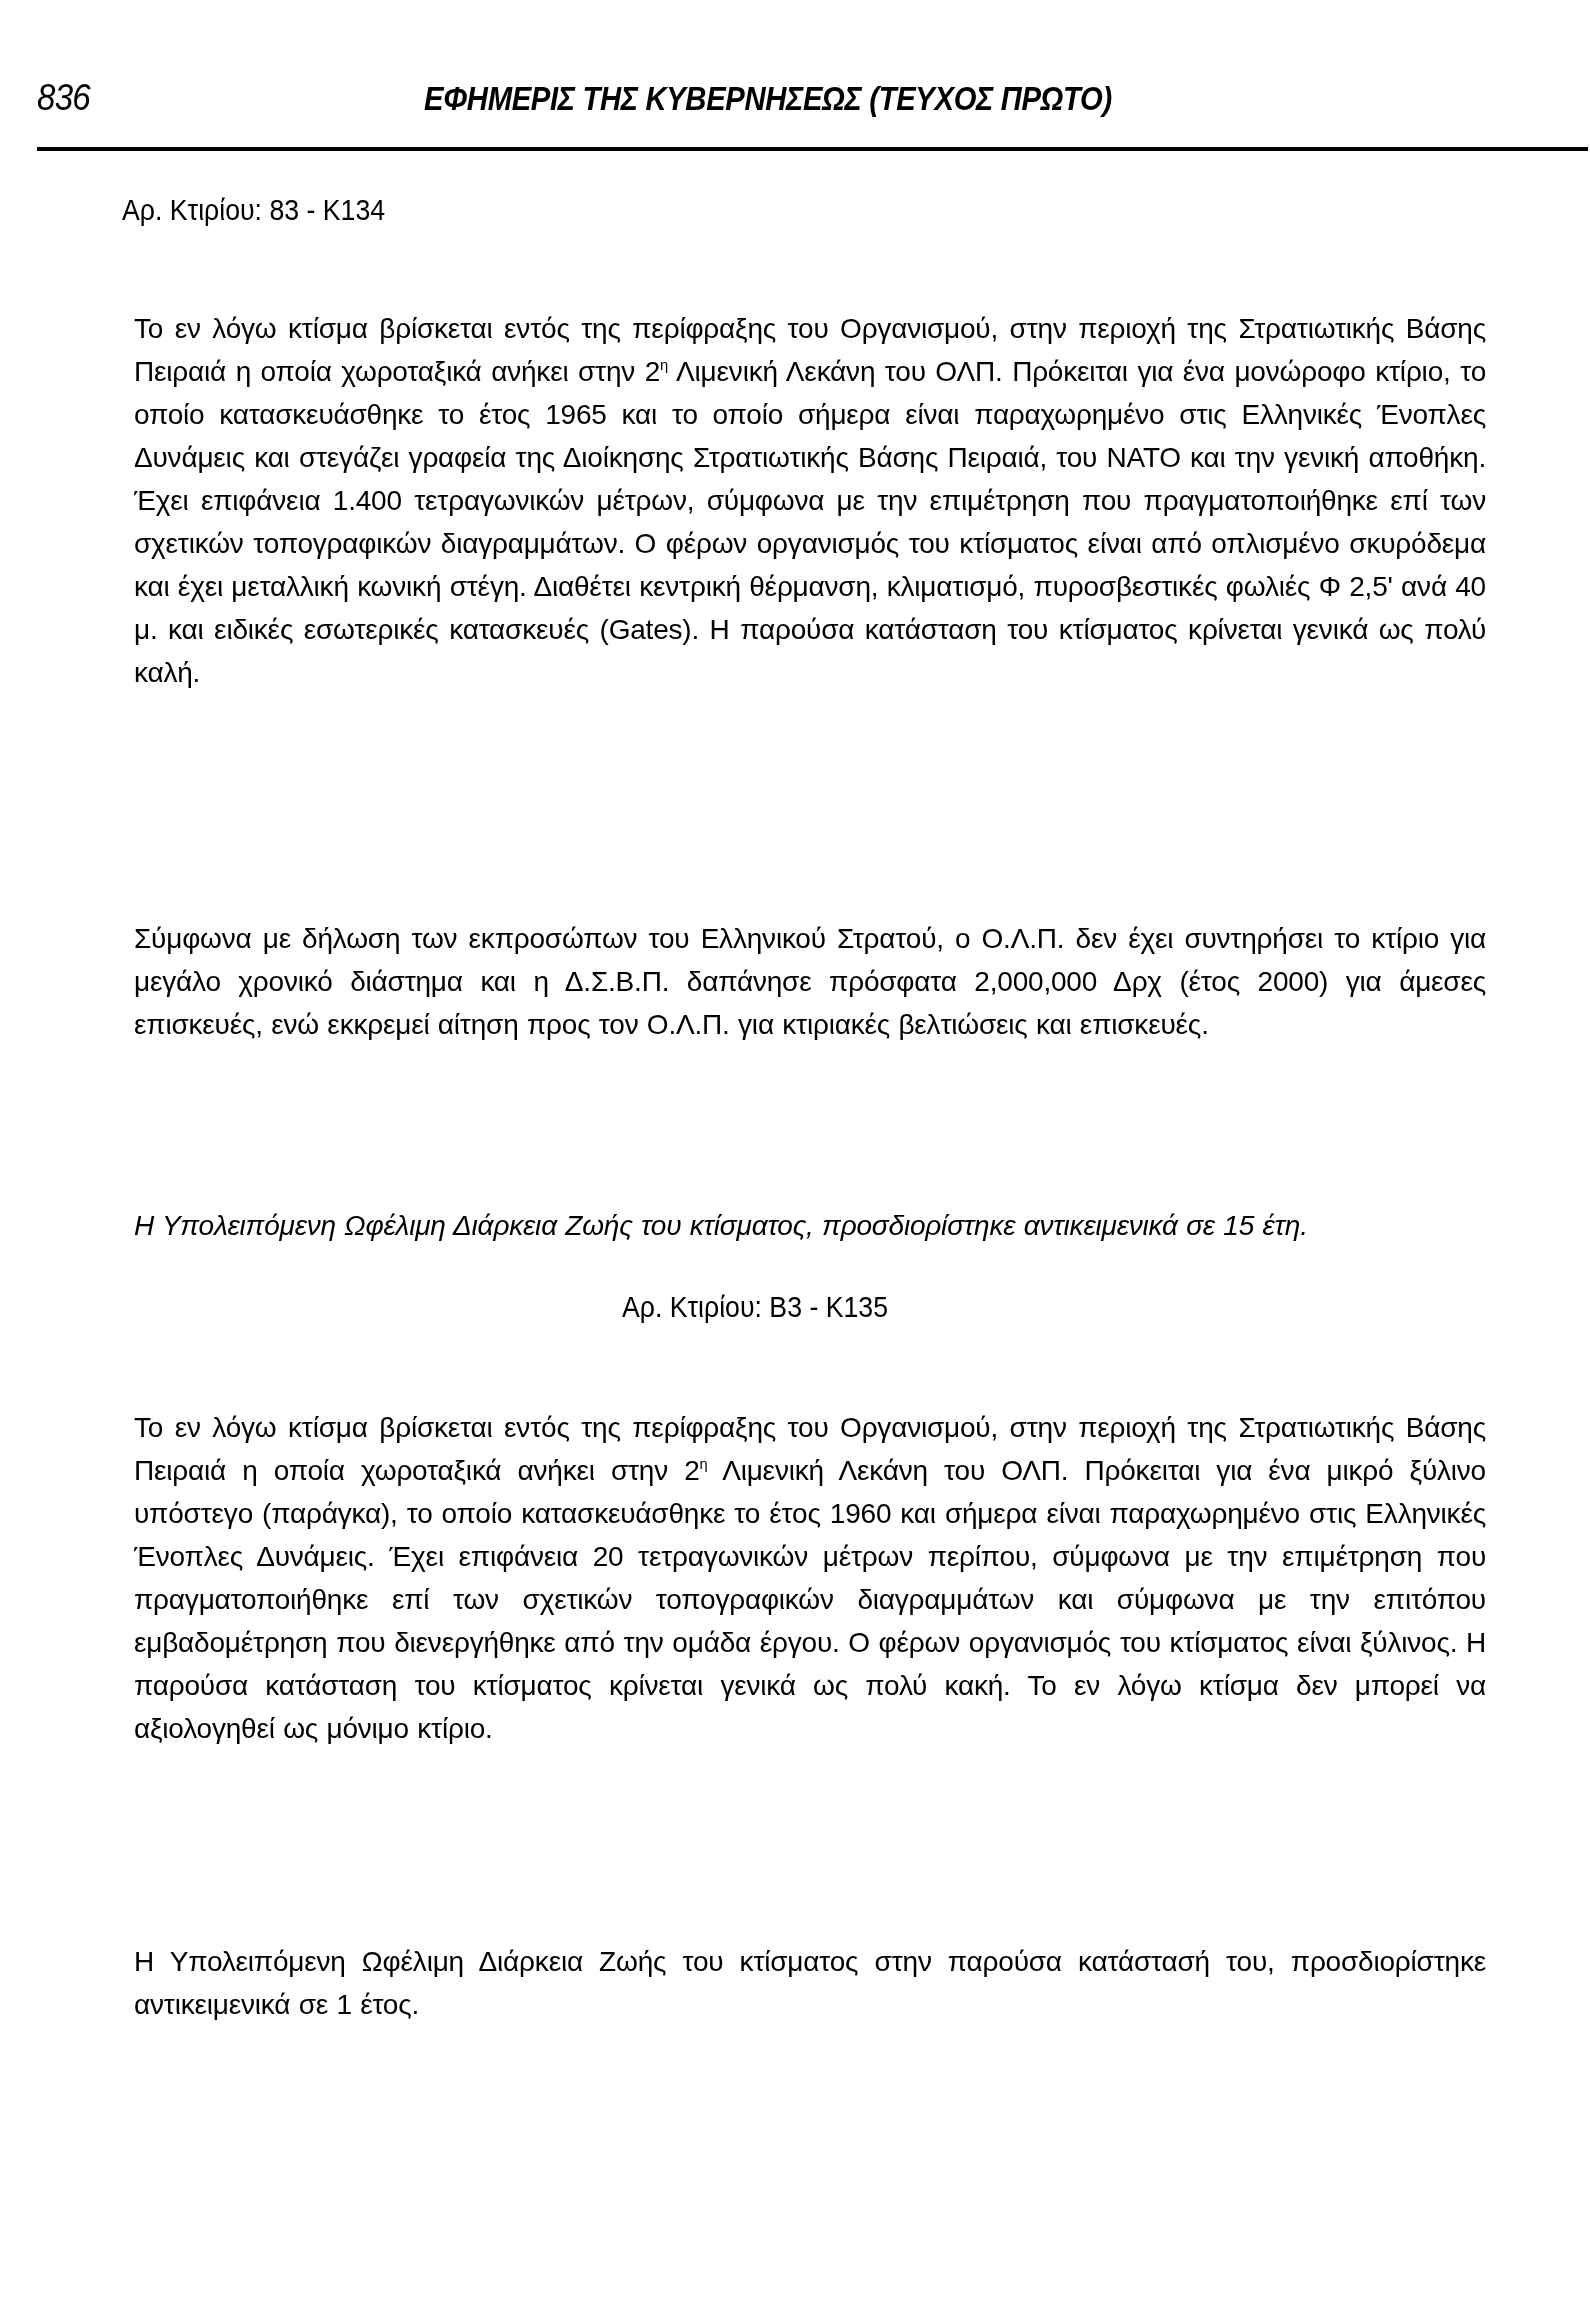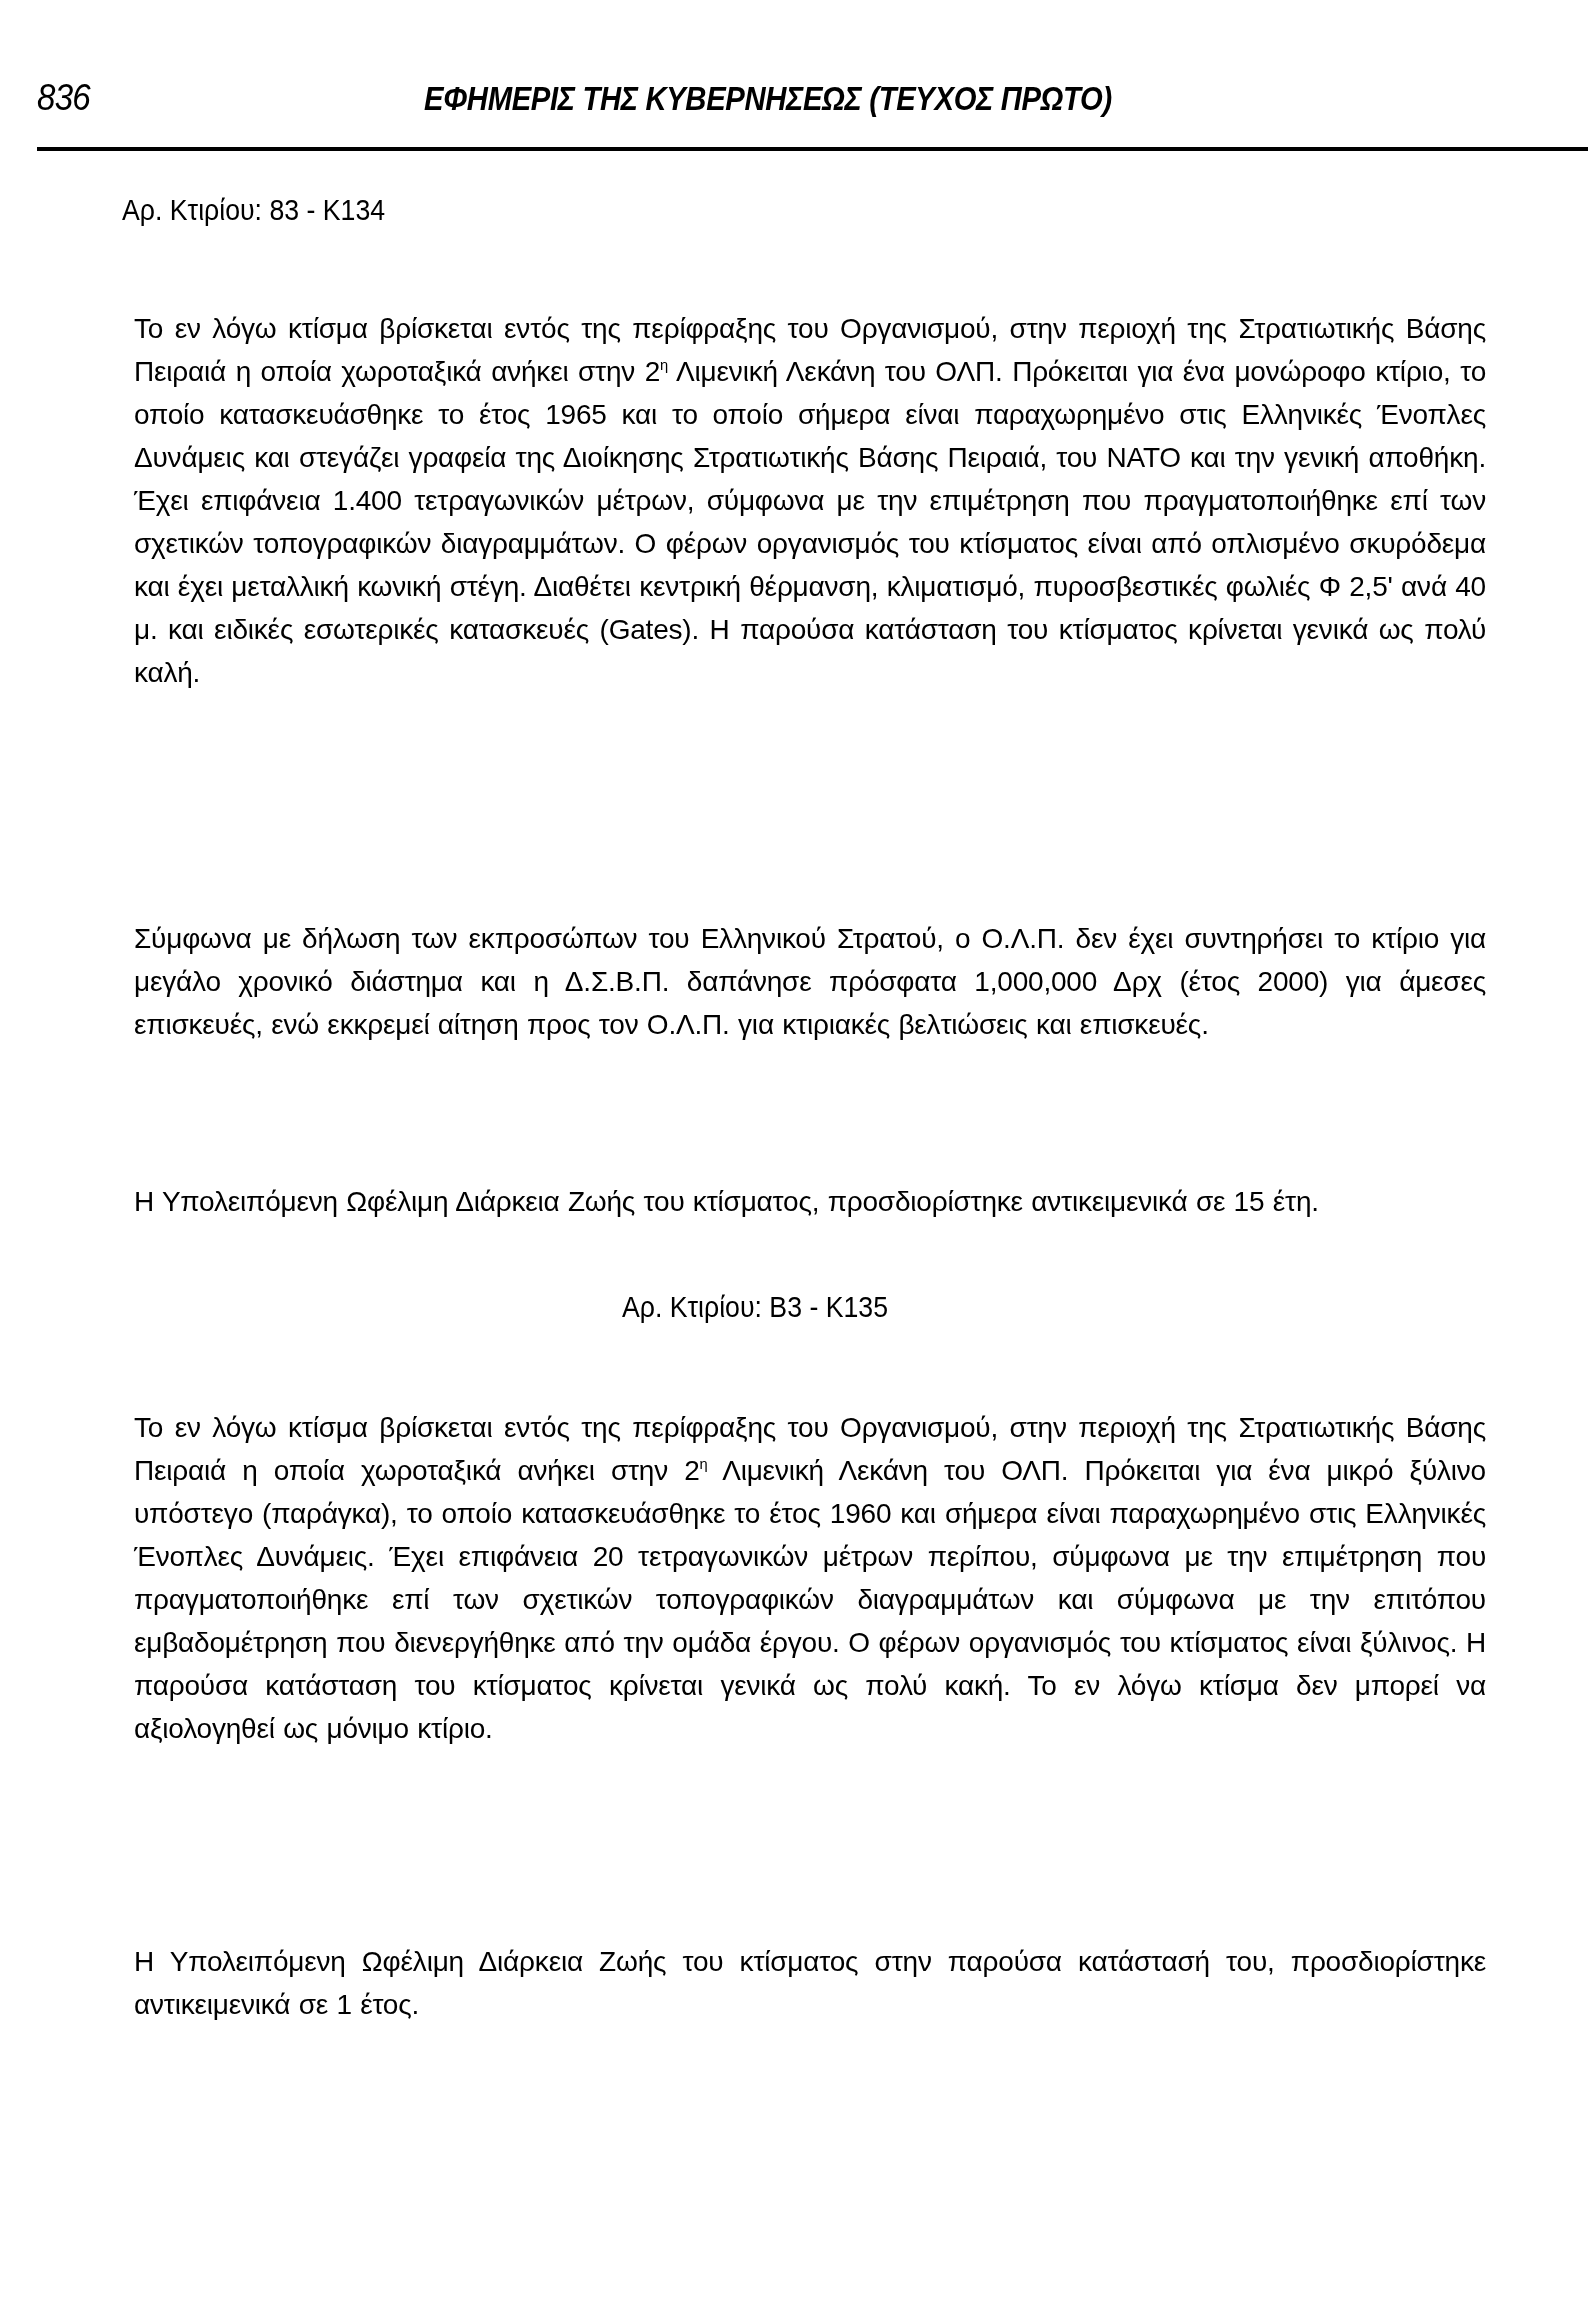--- a/index.html
+++ b/index.html
@@ -104,24 +104,24 @@
 
   <div class="block" style="top:189px;">
     <div class="building-heading">Αρ. Κτιρίου: 83 - Κ134</div>
   </div>
 
   <div class="block" style="top:295px;">
     <p class="para"><span>Το εν λόγω κτίσμα βρίσκεται εντός της περίφραξης του Οργανισμού, στην περιοχή της Στρατιωτικής Βάσης Πειραιά η οποία χωροταξικά ανήκει στην 2</span><sup class="ord">η</sup><span> Λιμενική Λεκάνη του ΟΛΠ. Πρόκειται για ένα μονώροφο κτίριο, το οποίο κατασκευάσθηκε το έτος 1965 και το οποίο σήμερα είναι παραχωρημένο στις Ελληνικές Ένοπλες Δυνάμεις και στεγάζει γραφεία της Διοίκησης Στρατιωτικής Βάσης Πειραιά, του ΝΑΤΟ και την γενική αποθήκη. Έχει επιφάνεια 1.400 τετραγωνικών μέτρων, σύμφωνα με την επιμέτρηση που πραγματοποιήθηκε επί των σχετικών τοπογραφικών διαγραμμάτων. Ο φέρων οργανισμός του κτίσματος είναι από οπλισμένο σκυρόδεμα και έχει μεταλλική κωνική στέγη. Διαθέτει κεντρική θέρμανση, κλιματισμό, πυροσβεστικές φωλιές Φ 2,5' ανά 40 μ. και ειδικές εσωτερικές κατασκευές (Gates). Η παρούσα κατάσταση του κτίσματος κρίνεται γενικά ως πολύ καλή.</span></p>
   </div>
 
   <div class="block" style="top:905px;">
-    <p class="para">Σύμφωνα με δήλωση των εκπροσώπων του Ελληνικού Στρατού, ο Ο.Λ.Π. δεν έχει συντηρήσει το κτίριο για μεγάλο χρονικό διάστημα και η Δ.Σ.Β.Π. δαπάνησε πρόσφατα 1,000,000 Δρχ (έτος 2000) για άμεσες επισκευές, ενώ εκκρεμεί αίτηση προς τον Ο.Λ.Π. για κτιριακές βελτιώσεις και επισκευές.</p>
+    <p class="para">Σύμφωνα με δήλωση των εκπροσώπων του Ελληνικού Στρατού, ο Ο.Λ.Π. δεν έχει συντηρήσει το κτίριο για μεγάλο χρονικό διάστημα και η Δ.Σ.Β.Π. δαπάνησε πρόσφατα 2,000,000 Δρχ (έτος 2000) για άμεσες επισκευές, ενώ εκκρεμεί αίτηση προς τον Ο.Λ.Π. για κτιριακές βελτιώσεις και επισκευές.</p>
   </div>
 
-  <div class="block" style="top:1168px;">
+  <div class="block" style="top:1192px;font-style:italic;">
     <p class="para nojustify">Η Υπολειπόμενη Ωφέλιμη Διάρκεια Ζωής του κτίσματος, προσδιορίστηκε αντικειμενικά σε 15 έτη.</p>
   </div>
 
   <div class="block" style="top:1286px;text-align:center;">
     <div class="building-heading">Αρ. Κτιρίου: Β3 - Κ135</div>
   </div>
 
   <div class="block" style="top:1394px;">
     <p class="para"><span>Το εν λόγω κτίσμα βρίσκεται εντός της περίφραξης του Οργανισμού, στην περιοχή της Στρατιωτικής Βάσης Πειραιά η οποία χωροταξικά ανήκει στην 2</span><sup class="ord">η</sup><span> Λιμενική Λεκάνη του ΟΛΠ. Πρόκειται για ένα μικρό ξύλινο υπόστεγο (παράγκα), το οποίο κατασκευάσθηκε το έτος 1960 και σήμερα είναι παραχωρημένο στις Ελληνικές Ένοπλες Δυνάμεις. Έχει επιφάνεια 20 τετραγωνικών μέτρων περίπου, σύμφωνα με την επιμέτρηση που πραγματοποιήθηκε επί των σχετικών τοπογραφικών διαγραμμάτων και σύμφωνα με την επιτόπου εμβαδομέτρηση που διενεργήθηκε από την ομάδα έργου. Ο φέρων οργανισμός του κτίσματος είναι ξύλινος. Η παρούσα κατάσταση του κτίσματος κρίνεται γενικά ως πολύ κακή. Το εν λόγω κτίσμα δεν μπορεί να αξιολογηθεί ως μόνιμο κτίριο.</span></p>
   </div>

